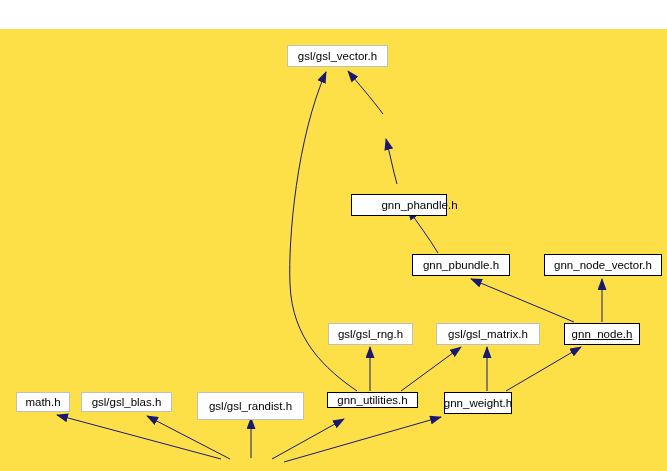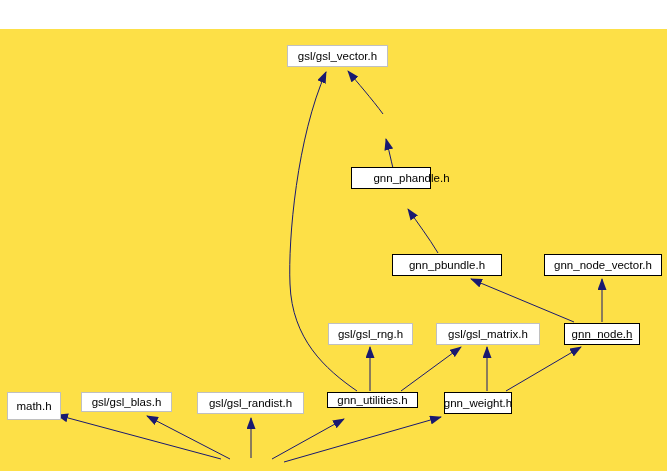--- a/index.html
+++ b/index.html
@@ -72,25 +72,25 @@
     <path class="edge" marker-end="url(#arrow)" d="M487,362 L487,318"></path>
     <path class="edge" marker-end="url(#arrow)" d="M506,362 L581,318"></path>
     <path class="edge" marker-end="url(#arrow)" d="M221,430 L57,386"></path>
     <path class="edge" marker-end="url(#arrow)" d="M230,430 L147,387"></path>
     <path class="edge" marker-end="url(#arrow)" d="M251,429 L251,389"></path>
     <path class="edge" marker-end="url(#arrow)" d="M272,430 L344,390"></path>
     <path class="edge" marker-end="url(#arrow)" d="M284,433 L441,388"></path>
   </svg>
 
   <div class="node external" style="left:287px; top:16px;  width:101px; height:22px;">gsl/gsl_vector.h</div>
-  <div class="node internal" style="left:351px; top:138px; width:80px;  height:22px;padding-left:41px;">gnn_phandle.h</div>
-  <div class="node internal" style="left:392px; top:225px; width:110px;  height:22px;">gnn_pbundle.h</div>
+  <div class="node internal" style="left:351px; top:165px; width:96px;  height:22px;padding-left:41px;">gnn_phandle.h</div>
+  <div class="node internal" style="left:412px; top:225px; width:98px;  height:22px;">gnn_pbundle.h</div>
   <div class="node internal" style="left:544px; top:225px; width:118px; height:22px;">gnn_node_vector.h</div>
   <div class="node external" style="left:436px; top:294px; width:104px; height:22px;">gsl/gsl_matrix.h</div>
   <div class="node external" style="left:328px; top:294px; width:85px;  height:22px;">gsl/gsl_rng.h</div>
   <div class="node internal" style="left:564px; top:294px; width:76px;  height:22px;text-decoration:underline;">gnn_node.h</div>
-  <div class="node external" style="left:7px;   top:363px; width:54px;  height:28px;">math.h</div>
+  <div class="node external" style="left:16px;   top:363px; width:54px;  height:20px;">math.h</div>
   <div class="node external" style="left:81px;  top:363px; width:91px;  height:20px;">gsl/gsl_blas.h</div>
-  <div class="node external" style="left:197px; top:363px; width:107px; height:22px;">gsl/gsl_randist.h</div>
+  <div class="node external" style="left:197px; top:363px; width:107px; height:28px;">gsl/gsl_randist.h</div>
   <div class="node internal" style="left:327px; top:363px; width:91px;  height:16px;">gnn_utilities.h</div>
   <div class="node internal" style="left:444px; top:363px; width:68px;  height:22px;">gnn_weight.h</div>
 
 </div>
 
 </body></html>

